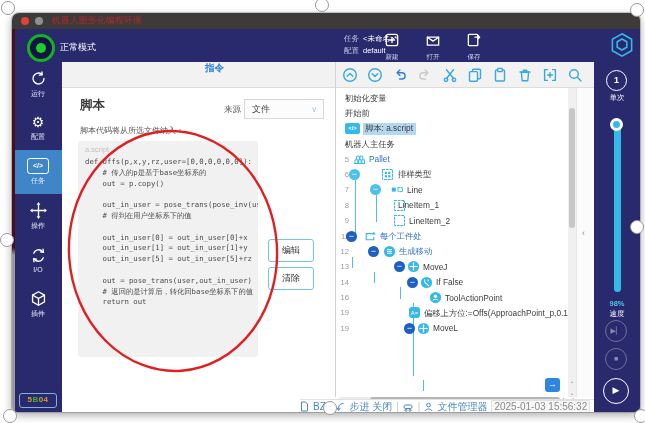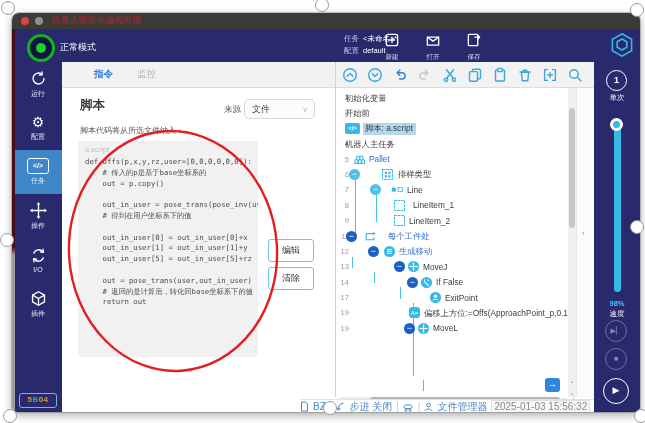--- a/index.html
+++ b/index.html
@@ -30,30 +30,30 @@
   .logo{position:absolute;right:5px;top:3px;width:26px;height:26px;}
   
   .sidebar{position:absolute;left:2px;top:49px;width:48px;height:350px;background:#29296e;z-index:5;}
   .sbitem{height:44px;display:flex;flex-direction:column;align-items:center;justify-content:center;gap:2px;color:#fff;cursor:pointer;}
   .sbitem .lb{font-size:7px;color:#e6e8f6;}
   .sbitem.sel{background:#3f86c9;}
   .sbitem .gear{font-size:14px;line-height:15px;}
   .codebox{width:20px;height:14px;border:1.2px solid #fff;border-radius:3px;font-size:7px;line-height:13px;text-align:center;font-weight:bold;}
   .badge{position:absolute;left:5px;bottom:4px;width:36px;height:13px;border:1px solid #7fb3d9;border-radius:3px;font-size:8px;line-height:12px;text-align:center;font-weight:bold;letter-spacing:.5px;}
   
-  .tabbar{position:absolute;left:50px;top:49px;width:273px;height:26px;background:#f2f2f2;border-bottom:1px solid #dcdcdc;display:flex;align-items:center;padding-left:32px;gap:24px;box-sizing:border-box;}
+  .tabbar{position:absolute;left:50px;top:49px;width:273px;height:26px;background:#f2f2f2;border-bottom:1px solid #dcdcdc;display:flex;align-items:center;padding-left:32px;gap:24px;box-sizing:border-box;flex-direction:column;}
   .tab{font-size:9.5px;color:#b3b3b3;cursor:pointer;}
   .tab.active{color:#2b7de1;font-weight:bold;}
   .treebar{position:absolute;left:323px;top:49px;width:259px;height:26px;background:#f2f2f2;border-bottom:1px solid #dcdcdc;border-left:1px solid #d2d2d2;display:flex;align-items:center;gap:9px;padding-left:6px;box-sizing:border-box;}
   .tbico{width:16px;height:16px;cursor:pointer;}
   
   .main{position:absolute;left:50px;top:75px;width:273px;height:324px;background:#fff;}
   .ptitle{position:absolute;left:18px;top:9px;font-size:12.5px;font-weight:bold;color:#3a3a3a;}
   .srclabel{position:absolute;left:162px;top:16px;font-size:8.5px;color:#555;font-family:Liberation Serif, serif;}
-  .dropdown{position:absolute;left:182px;top:11px;width:71px;height:20px;border:1px solid #d8d8d8;border-radius:5px;background:#fcfcfc;font-size:9px;color:#444;line-height:19px;padding-left:7px;box-sizing:border-box;cursor:pointer;}
+  .dropdown{position:absolute;left:182px;top:11px;width:80px;height:20px;border:1px solid #d8d8d8;border-radius:0;background:#fcfcfc;font-size:9px;color:#444;line-height:19px;padding-left:7px;box-sizing:border-box;cursor:pointer;}
   .dropdown .chev{position:absolute;right:6px;top:0;color:#a9c7e0;font-size:8px;}
   .desc{position:absolute;left:18px;top:37px;font-size:8px;color:#555;}
   .codeboxarea{position:absolute;left:16px;top:53px;width:180px;height:216px;background:#f1f1f1;border-radius:3px;overflow:hidden;}
   .codefile{position:absolute;left:7px;top:4px;font-size:7.5px;color:#c0c0c0;}
   .code{position:absolute;left:7px;top:16px;margin:0;font-family:"DejaVu Sans Mono","Liberation Mono",monospace;font-size:7.3px;line-height:10.8px;color:#4a4a4a;white-space:pre;}
   .btn{position:absolute;left:206px;width:44px;height:21px;border:1px solid #6fc6ed;border-radius:3px;background:#fff;font-size:9px;color:#333;text-align:center;line-height:20px;cursor:pointer;}
   .annot{position:absolute;left:0;top:0;pointer-events:none;z-index:4;}
   
   .treewrap{position:absolute;left:323px;top:75px;width:233px;height:309px;background:#fff;border-left:1px solid #d2d2d2;overflow:hidden;box-sizing:border-box;}
   .trow{position:relative;height:15.4px;white-space:nowrap;font-size:8.3px;color:#3c3c3c;cursor:pointer;}
@@ -318,37 +318,37 @@
                 <rect x="0.8" y="4.6" width="4" height="4" fill="#35b9e9" stroke="none"></rect>
                 <rect x="7" y="4.6" width="4.5" height="4" stroke-dasharray="1.8 1.2" stroke-width="1"></rect>
               </svg></span>
             <span class="tlabel" style="left:71px">Line</span>
           </div>
           <div class="trow">
             <span class="tnum">8</span>
             <span class="ticon" style="left:57px"><svg viewBox="0 0 13 13" fill="none" stroke="#35b9e9" stroke-width="1.4" stroke-linecap="round" stroke-linejoin="round">
                 <rect x="1.5" y="1.5" width="10" height="10" stroke-dasharray="2 1.6" stroke-width="1"></rect>
               </svg></span>
-            <span class="tlabel" style="left:77px">LineItem_1</span>
+            <span class="tlabel" style="left:62px">LineItem_1</span>
           </div>
           <div class="trow">
             <span class="tnum">9</span>
             <span class="ticon" style="left:57px"><svg viewBox="0 0 13 13" fill="none" stroke="#35b9e9" stroke-width="1.4" stroke-linecap="round" stroke-linejoin="round">
                 <rect x="1.5" y="1.5" width="10" height="10" stroke-dasharray="2 1.6" stroke-width="1"></rect>
               </svg></span>
             <span class="tlabel" style="left:73px">LineItem_2</span>
           </div>
           <div class="trow">
             <span class="tnum">11</span>
             <span class="tnode dark" style="left:10px">−</span>
             <span class="ticon" style="left:27px"><svg viewBox="0 0 13 13" fill="none" stroke="#35b9e9" stroke-width="1.4" stroke-linecap="round" stroke-linejoin="round">
                 <path d="M10.8 3.6H3.2v6.2h7.6V7.2" stroke-width="1.1"></path>
                 <path d="M12.6 4.4L10.6 1.6l-.9 3z" fill="#35b9e9" stroke="none"></path>
               </svg></span>
-            <span class="tlabel blue" style="left:52px">每个工件处</span>
+            <span class="tlabel blue" style="left:44px">每个工件处</span>
           </div>
           <div class="trow">
             <span class="tnum">12</span>
             <span class="tnode dark" style="left:32px">−</span>
             <span class="ticon" style="left:47px"><svg viewBox="0 0 13 13">
                 <circle cx="6.5" cy="6.5" r="5.6" fill="#35b9e9"></circle>
                 <path d="M4 4.7h5M4 6.5h5M4 8.3h5" stroke="#fff" stroke-width="1"></path>
               </svg></span>
             <span class="tlabel blue" style="left:63px">生成移动</span>
           </div>
@@ -366,27 +366,27 @@
             <span class="tnum">14</span>
             <span class="tnode dark" style="left:71px">−</span>
             <span class="ticon" style="left:84px"><svg viewBox="0 0 13 13">
                 <circle cx="6.5" cy="6.5" r="5.6" fill="#35b9e9"></circle>
                 <path d="M4.6 3.4v2.2c0 2 3.6 1.6 3.6 3.8M8.2 3.4v1.8" stroke="#fff" stroke-width="1.1" fill="none"></path>
                 <path fill="#fff" d="M8.2 10.6l1-1.5h-2z"></path>
               </svg></span>
             <span class="tlabel" style="left:100px">If  False</span>
           </div>
           <div class="trow">
-            <span class="tnum">17</span>
+            <span class="tnum">16</span>
             <span class="ticon" style="left:93px"><svg viewBox="0 0 13 13">
                 <circle cx="6.5" cy="6.5" r="5.6" fill="#35b9e9"></circle>
                 <circle cx="6.5" cy="5.2" r="1.7" fill="#fff"></circle>
                 <path d="M3.7 9.6c.5-1.7 5.1-1.7 5.6 0" stroke="#fff" stroke-width="1" fill="none"></path>
               </svg></span>
-            <span class="tlabel" style="left:109px">ExitPoint</span>
+            <span class="tlabel" style="left:109px">ToolActionPoint</span>
           </div>
           <div class="trow">
             <span class="tnum">19</span>
             <span class="ticon" style="left:72px"><svg viewBox="0 0 13 13">
                 <rect x="1" y="1" width="11" height="11" rx="3" fill="#35b9e9"></rect>
                 <text x="6.5" y="9" font-size="6" fill="#fff" text-anchor="middle" font-family="sans-serif">A=</text>
               </svg></span>
             <span class="tlabel" style="left:88px">偏移上方位:=Offs(ApproachPoint_p,0.1,0.1,</span>
           </div>
           <div class="trow">

